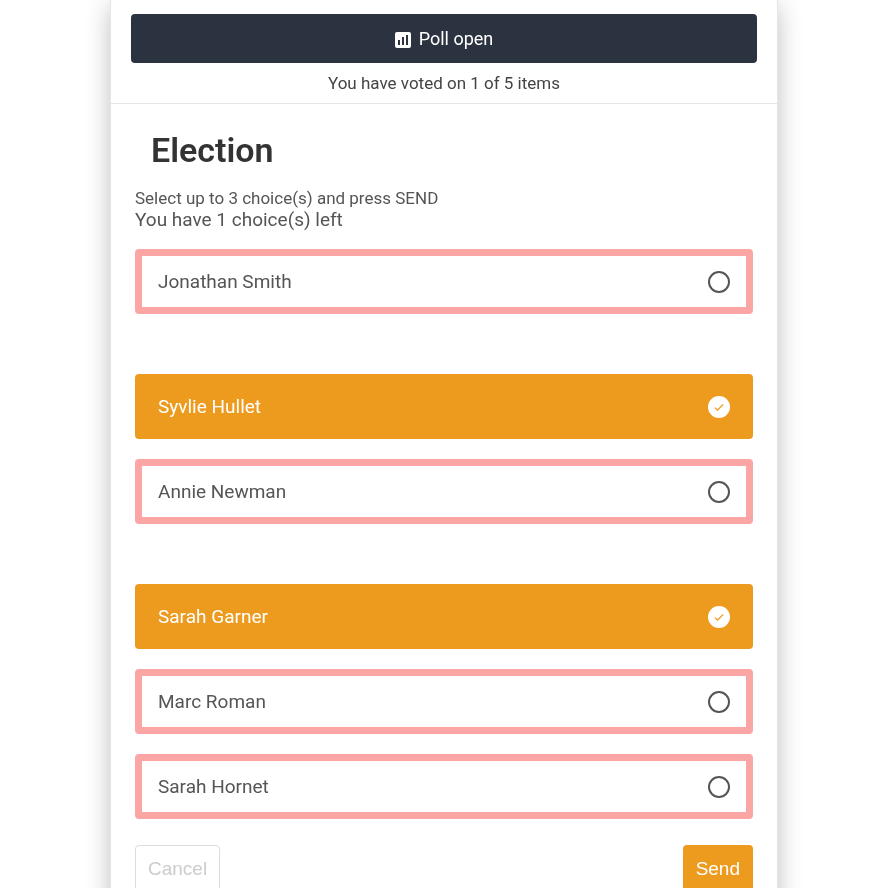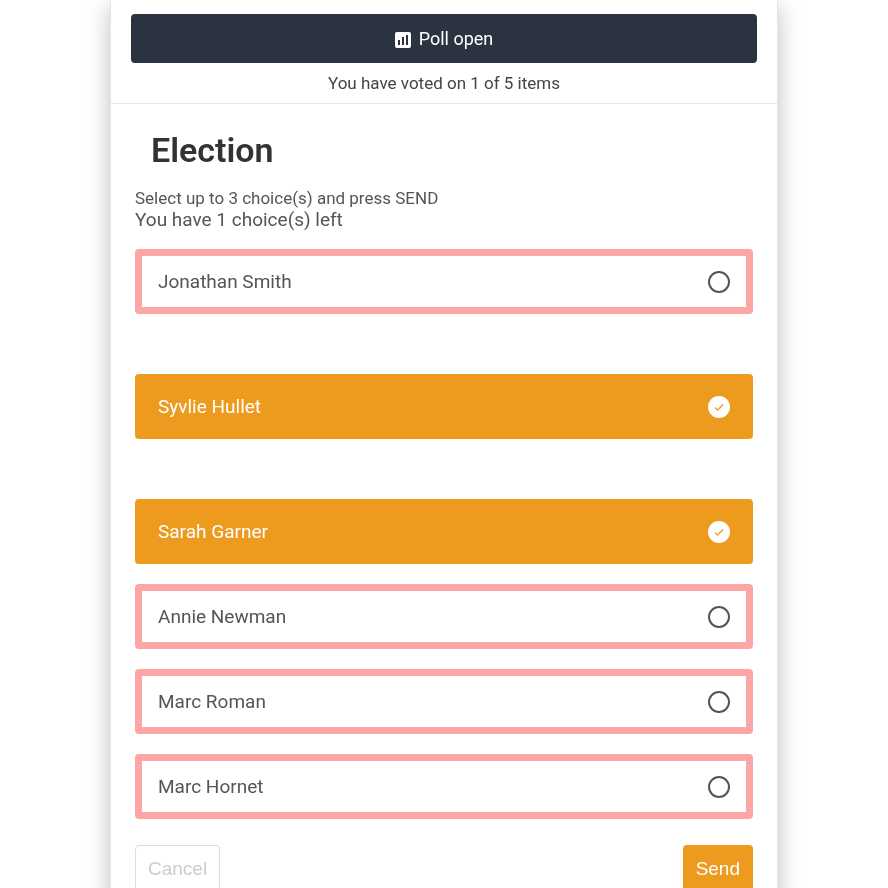--- a/index.html
+++ b/index.html
@@ -155,38 +155,38 @@
           <span class="circle"></span>
         </div>
         <div class="option selected">
           <span>Syvlie Hullet</span>
           <span class="check">
             <svg viewBox="0 0 16 16">
               <path d="M6.2 10.6 3.8 8.2l-1 1 3.4 3.4 7-7-1-1z"></path>
             </svg>
           </span>
         </div>
+        <div class="option">
+          <span>Annie Newman</span>
+          <span class="circle"></span>
+        </div>
         <div class="option selected">
           <span>Sarah Garner</span>
           <span class="check">
             <svg viewBox="0 0 16 16">
               <path d="M6.2 10.6 3.8 8.2l-1 1 3.4 3.4 7-7-1-1z"></path>
             </svg>
           </span>
         </div>
         <div class="option">
-          <span>Annie Newman</span>
-          <span class="circle"></span>
-        </div>
-        <div class="option">
           <span>Marc Roman</span>
           <span class="circle"></span>
         </div>
         <div class="option">
-          <span>Marc Hornet</span>
+          <span>Sarah Hornet</span>
           <span class="circle"></span>
         </div>
       </div>
 
     <div class="footer">
       <button class="btn btn-cancel">Cancel</button>
       <button class="btn btn-send">Send</button>
     </div>
   </div>
 </div>

